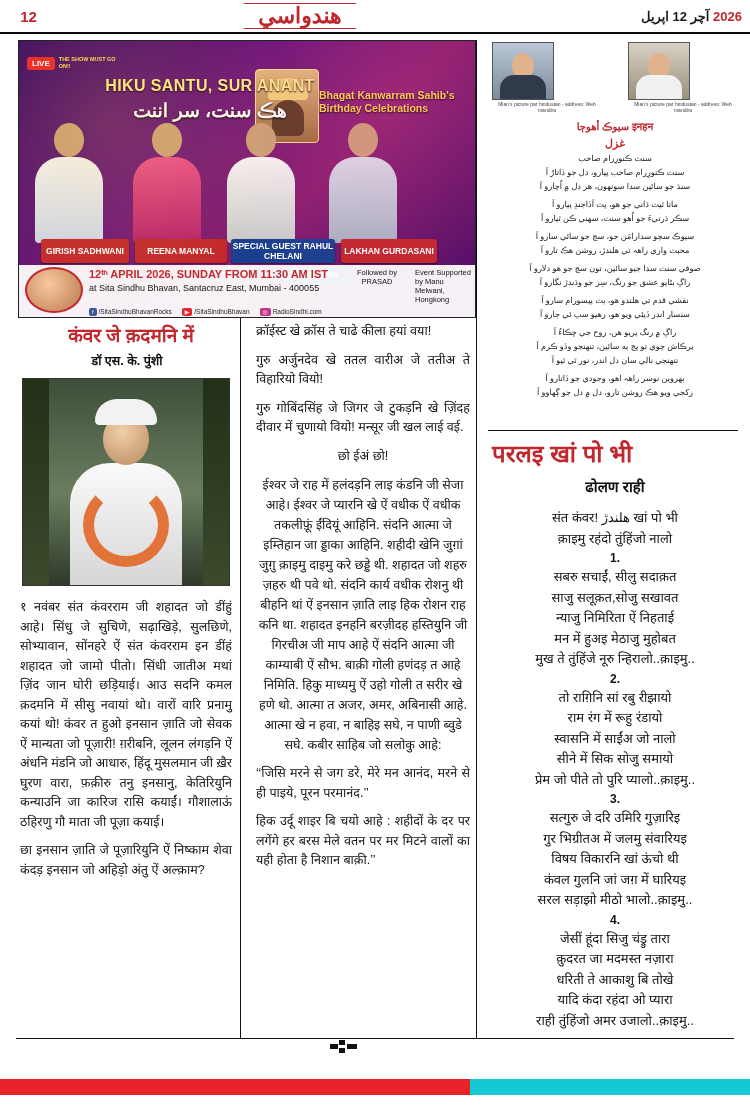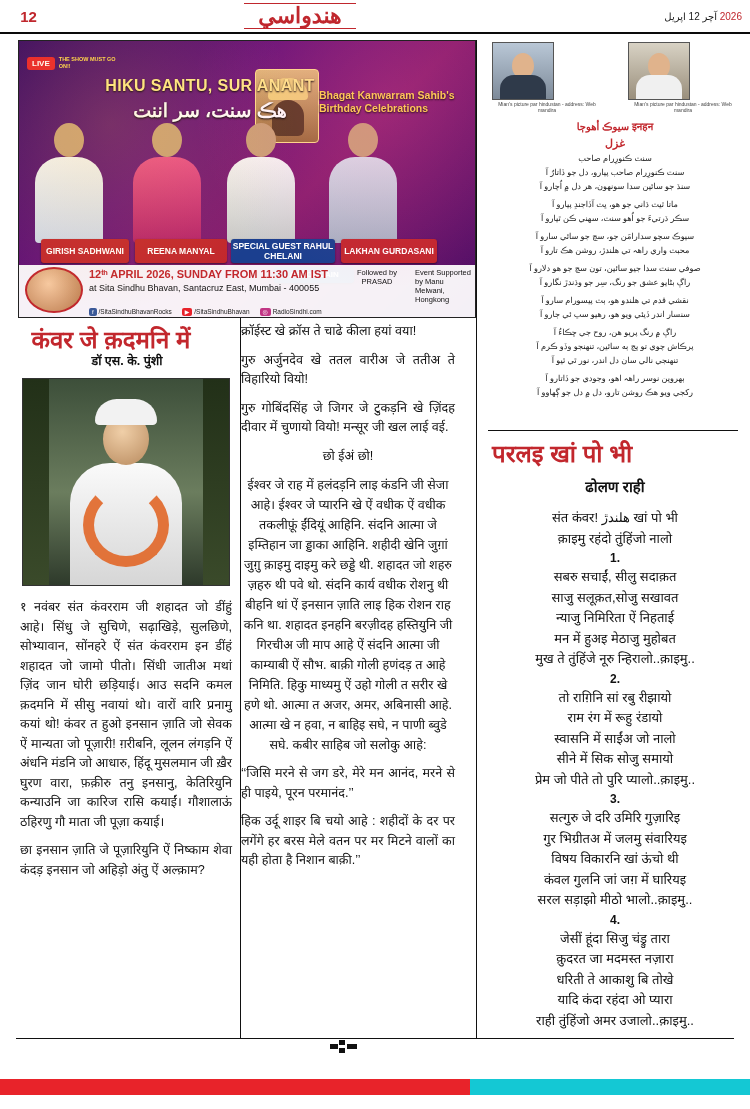--- a/index.html
+++ b/index.html
@@ -36,21 +36,21 @@
     color: #c0272d;
     font-size: 22px; font-weight: bold;
     letter-spacing: 1px;
     border-top: 1px solid #c0272d;
     border-bottom: 1px solid #c0272d;
     padding: 0 14px;
     line-height: 24px;
   }
   .mast-date {
     width: 190px; text-align: right; padding-right: 8px;
-    font-size: 10px; color: #1a1a1a; font-weight: normal;
+    font-size: 13px; color: #1a1a1a; font-weight: bold;
     direction: rtl;
   }
   .mast-date .yr { color: #c0272d; }
 
   
   .vrule {
     position: absolute;
     width: 1px; background: #111;
   }
   .hrule {
@@ -242,23 +242,23 @@
   .rt-lines {
     direction: rtl; text-align: center;
   }
   .rt-lines div {
     font-size: 8.2px; line-height: 14px; color: #1a1a1a;
   }
   .rt-lines div.sep { height: 4px; }
 
   
   .l-title {
-    position: absolute; left: 4px; top: 322px; width: 214px;
+    position: absolute; left: 24px; top: 322px; width: 214px;
     text-align: center; color: #c2272d;
-    font-size: 24px; font-weight: bold;
+    font-size: 19px; font-weight: bold;
   }
   .l-author {
     position: absolute; left: 20px; top: 352px; width: 214px;
     text-align: center; color: #111;
     font-size: 12.5px; font-weight: bold;
   }
   .l-photo {
     position: absolute; left: 22px; top: 378px;
     width: 208px; height: 208px;
     border: 1px solid #333;
@@ -304,21 +304,21 @@
     color: #111;
     text-align: justify;
   }
   .col-text p { margin: 0 0 9px 0; }
   .col-text p.center { text-align: center; }
   .col-text p.quote {
     text-align: center; line-height: 20px;
   }
 
   .col1 { left: 20px; top: 598px; width: 212px; }
-  .col2 { left: 241px; top: 322px; width: 214px; }
+  .col2 { left: 256px; top: 322px; width: 214px; }
 
   
   .poem-title {
     position: absolute; left: 492px; top: 436px; width: 246px;
     text-align: left; color: #c2272d;
     font-size: 24px; font-weight: bold;
   }
   .poem-sub {
     position: absolute; left: 492px; top: 476px; width: 246px;
     text-align: center; color: #111;

